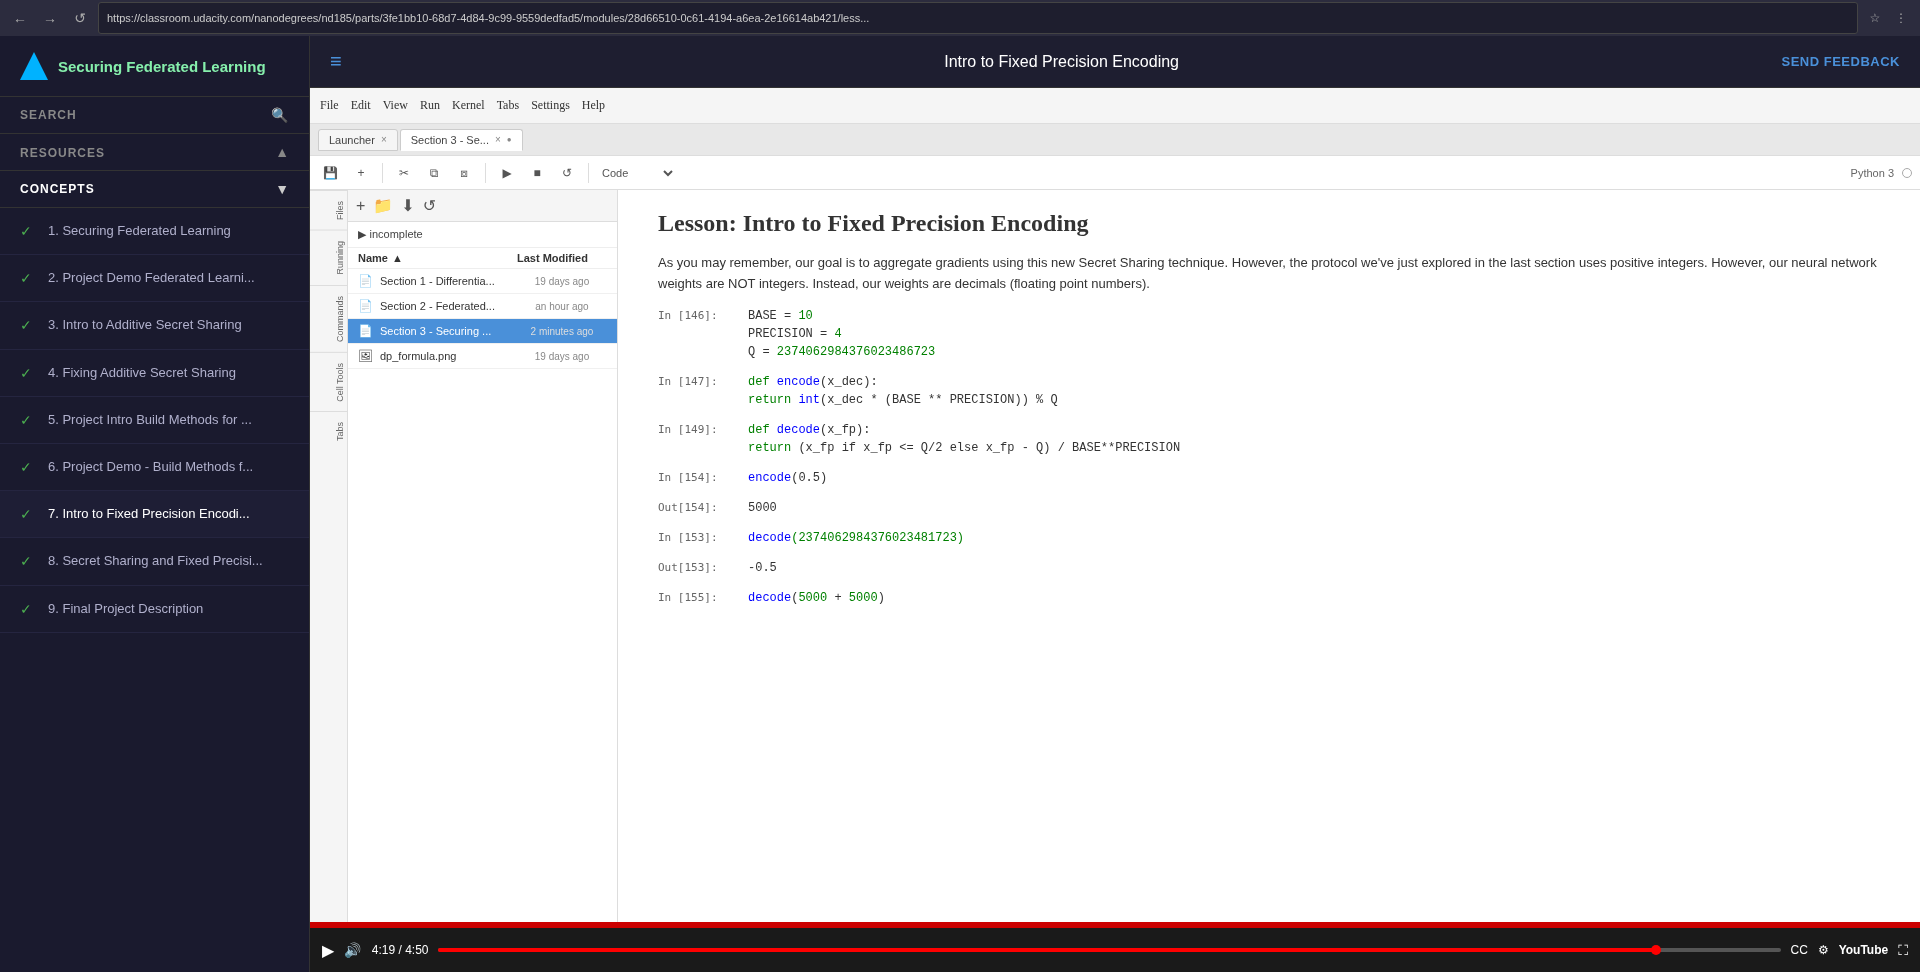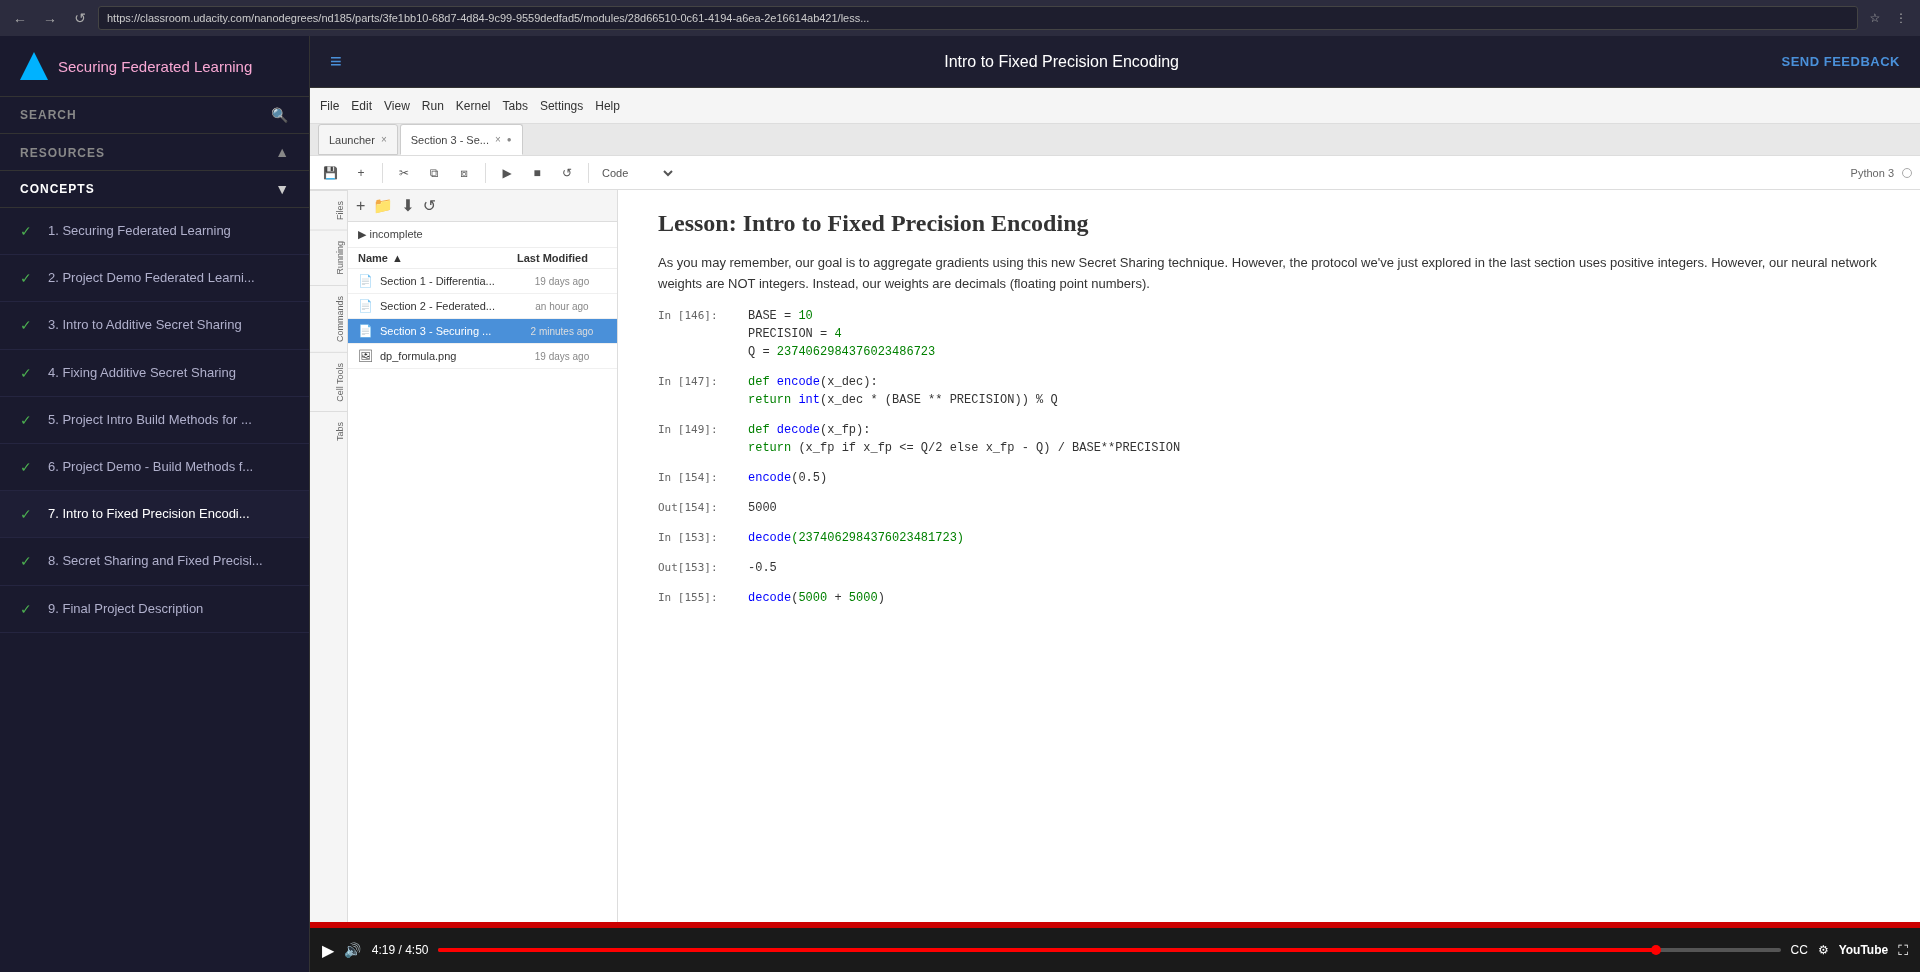--- a/index.html
+++ b/index.html
@@ -15,21 +15,21 @@
       gap: 6px;
       flex-shrink: 0;
     }
     .browser-nav-btn {
       width: 24px; height: 24px;
       background: none; border: none; cursor: pointer;
       color: #aaa; font-size: 14px; display: flex; align-items: center; justify-content: center;
     }
     .browser-url-bar {
       flex: 1;
-      height: 24px;
+      height: 32px;
       background: #1e1e2e;
       border: 1px solid #444;
       border-radius: 3px;
       color: #ccc;
       font-size: 11px;
       padding: 0 8px;
     }
     .browser-icons {
       display: flex; gap: 4px; align-items: center;
     }
@@ -64,23 +64,23 @@
       gap: 10px;
       border-bottom: 1px solid #333;
     }
     .sidebar-logo {
       width: 28px; height: 28px;
       background: #00b2ff;
       clip-path: polygon(50% 0%, 0% 100%, 100% 100%);
       flex-shrink: 0;
     }
     .sidebar-title {
-      color: #f9a8d4;
+      color: #86efac;
       font-size: 15px;
-      font-weight: 400;
+      font-weight: 700;
     }
 
     .sidebar-search {
       display: flex;
       align-items: center;
       padding: 10px 20px;
       border-bottom: 1px solid #333;
     }
     .sidebar-search-label {
       flex: 1;
@@ -220,31 +220,33 @@
     
     .jupyter-top {
       height: 36px;
       background: #f5f5f5;
       border-bottom: 1px solid #ddd;
       display: flex;
       align-items: center;
       padding: 12px 10px;
       gap: 12px;
       flex-shrink: 0;
+      font-family: Liberation Serif, serif;
     }
     .jupyter-menu-item {
       font-size: 12px;
       color: #333;
       cursor: pointer;
     }
 
     .jupyter-tabs {
       height: 32px;
       background: #e8e8e8;
       display: flex;
+      align-items: center;
       padding: 0 8px;
       gap: 2px;
       border-bottom: 1px solid #ddd;
       flex-shrink: 0;
     }
 
     .jup-tab {
       display: flex;
       align-items: center;
       padding: 4px 10px;

